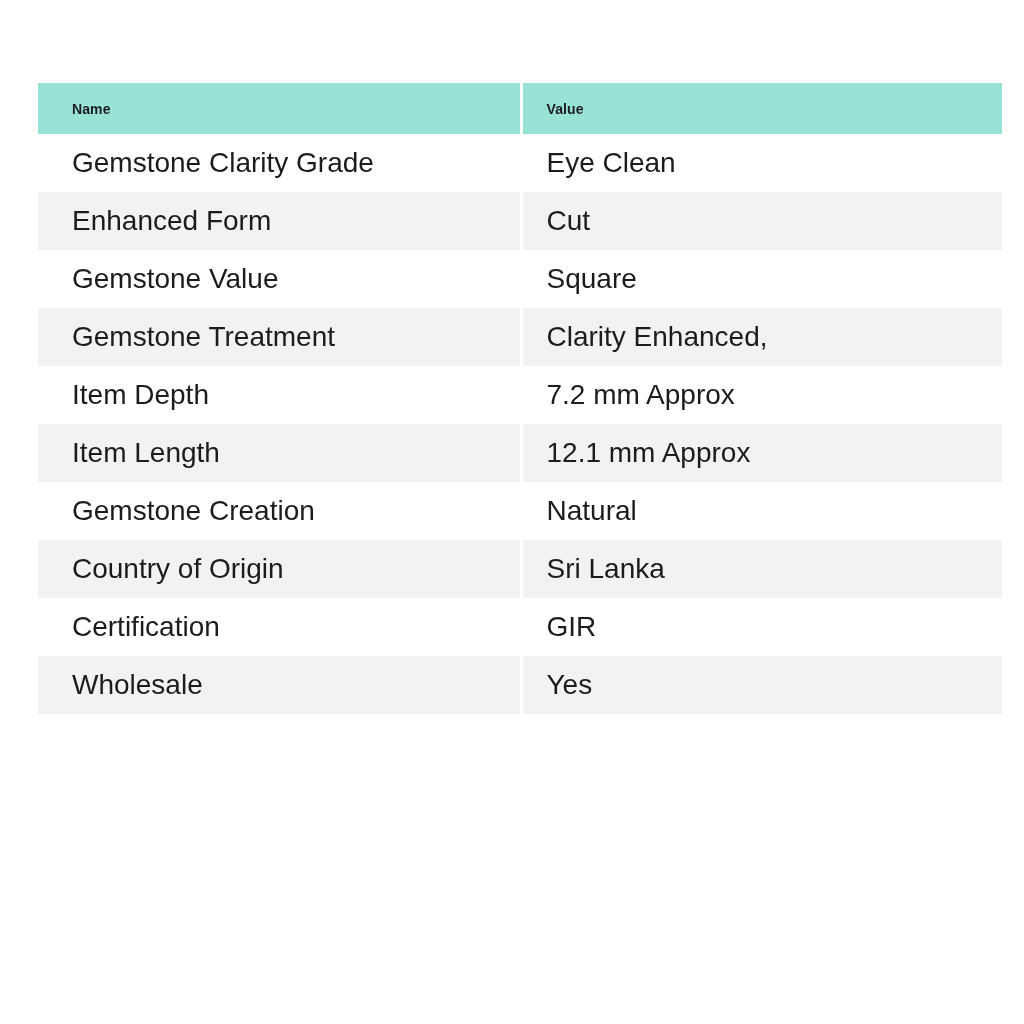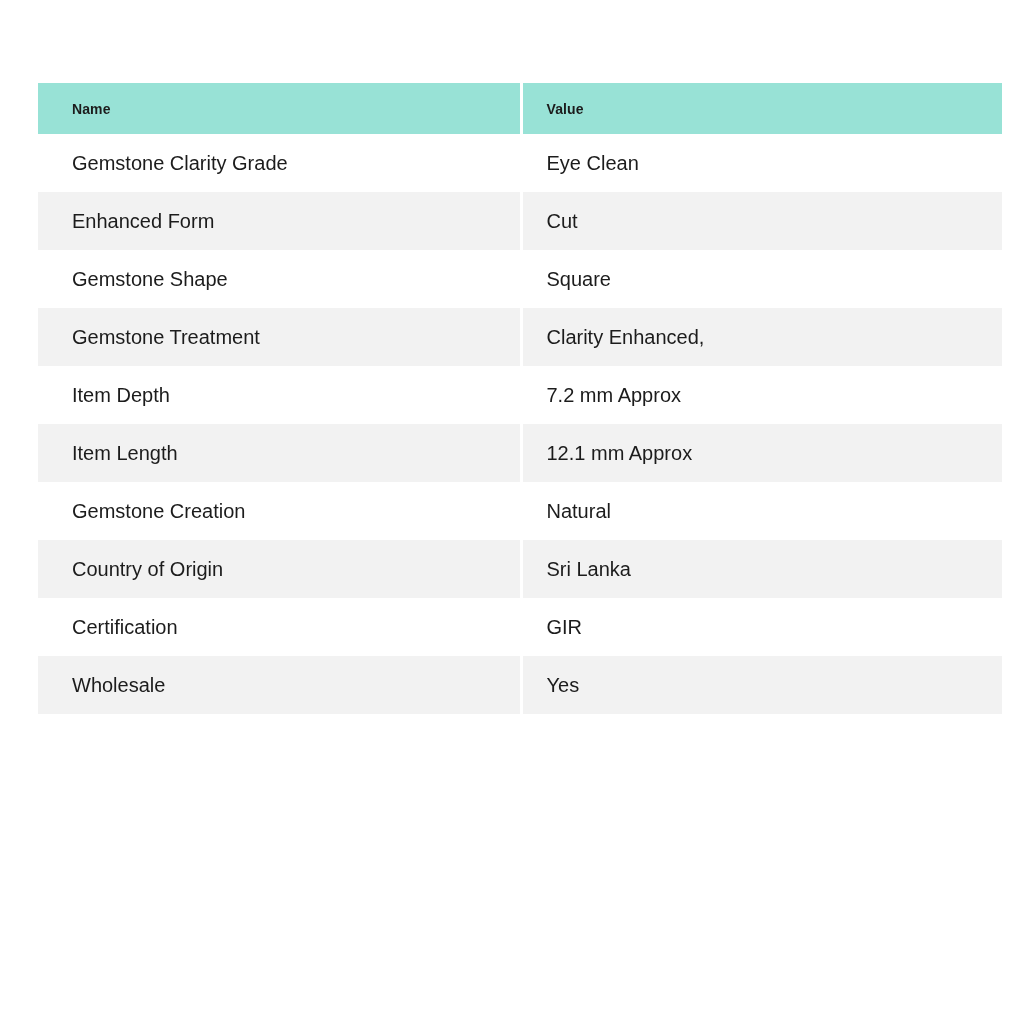--- a/index.html
+++ b/index.html
@@ -35,21 +35,21 @@
     height: 51px;
     background: var(--header-bg);
     text-align: left;
     font-size: 14px;
     font-weight: 600;
     letter-spacing: 0.1px;
     vertical-align: middle;
   }
   table.specs td {
     height: 58px;
-    font-size: 20px;
+    font-size: 28px;
     font-weight: 400;
     vertical-align: middle;
     background: var(--row-bg);
   }
   table.specs tbody tr:nth-child(even) td {
     background: var(--alt-row-bg);
   }
   table.specs th:first-child,
   table.specs td:first-child {
     padding-left: 34px;
@@ -81,21 +81,21 @@
     <td>Eye Clean</td>
   </tr>
 
 
   <tr>
     <td>Enhanced Form</td>
     <td>Cut</td>
   </tr>
 
   <tr>
-    <td>Gemstone Shape</td>
+    <td>Gemstone Value</td>
     <td>Square</td>
   </tr>
 
   <tr>
     <td>Gemstone Treatment</td>
     <td>Clarity Enhanced,</td>
   </tr>
 
   <tr>
     <td>Item Depth</td>

